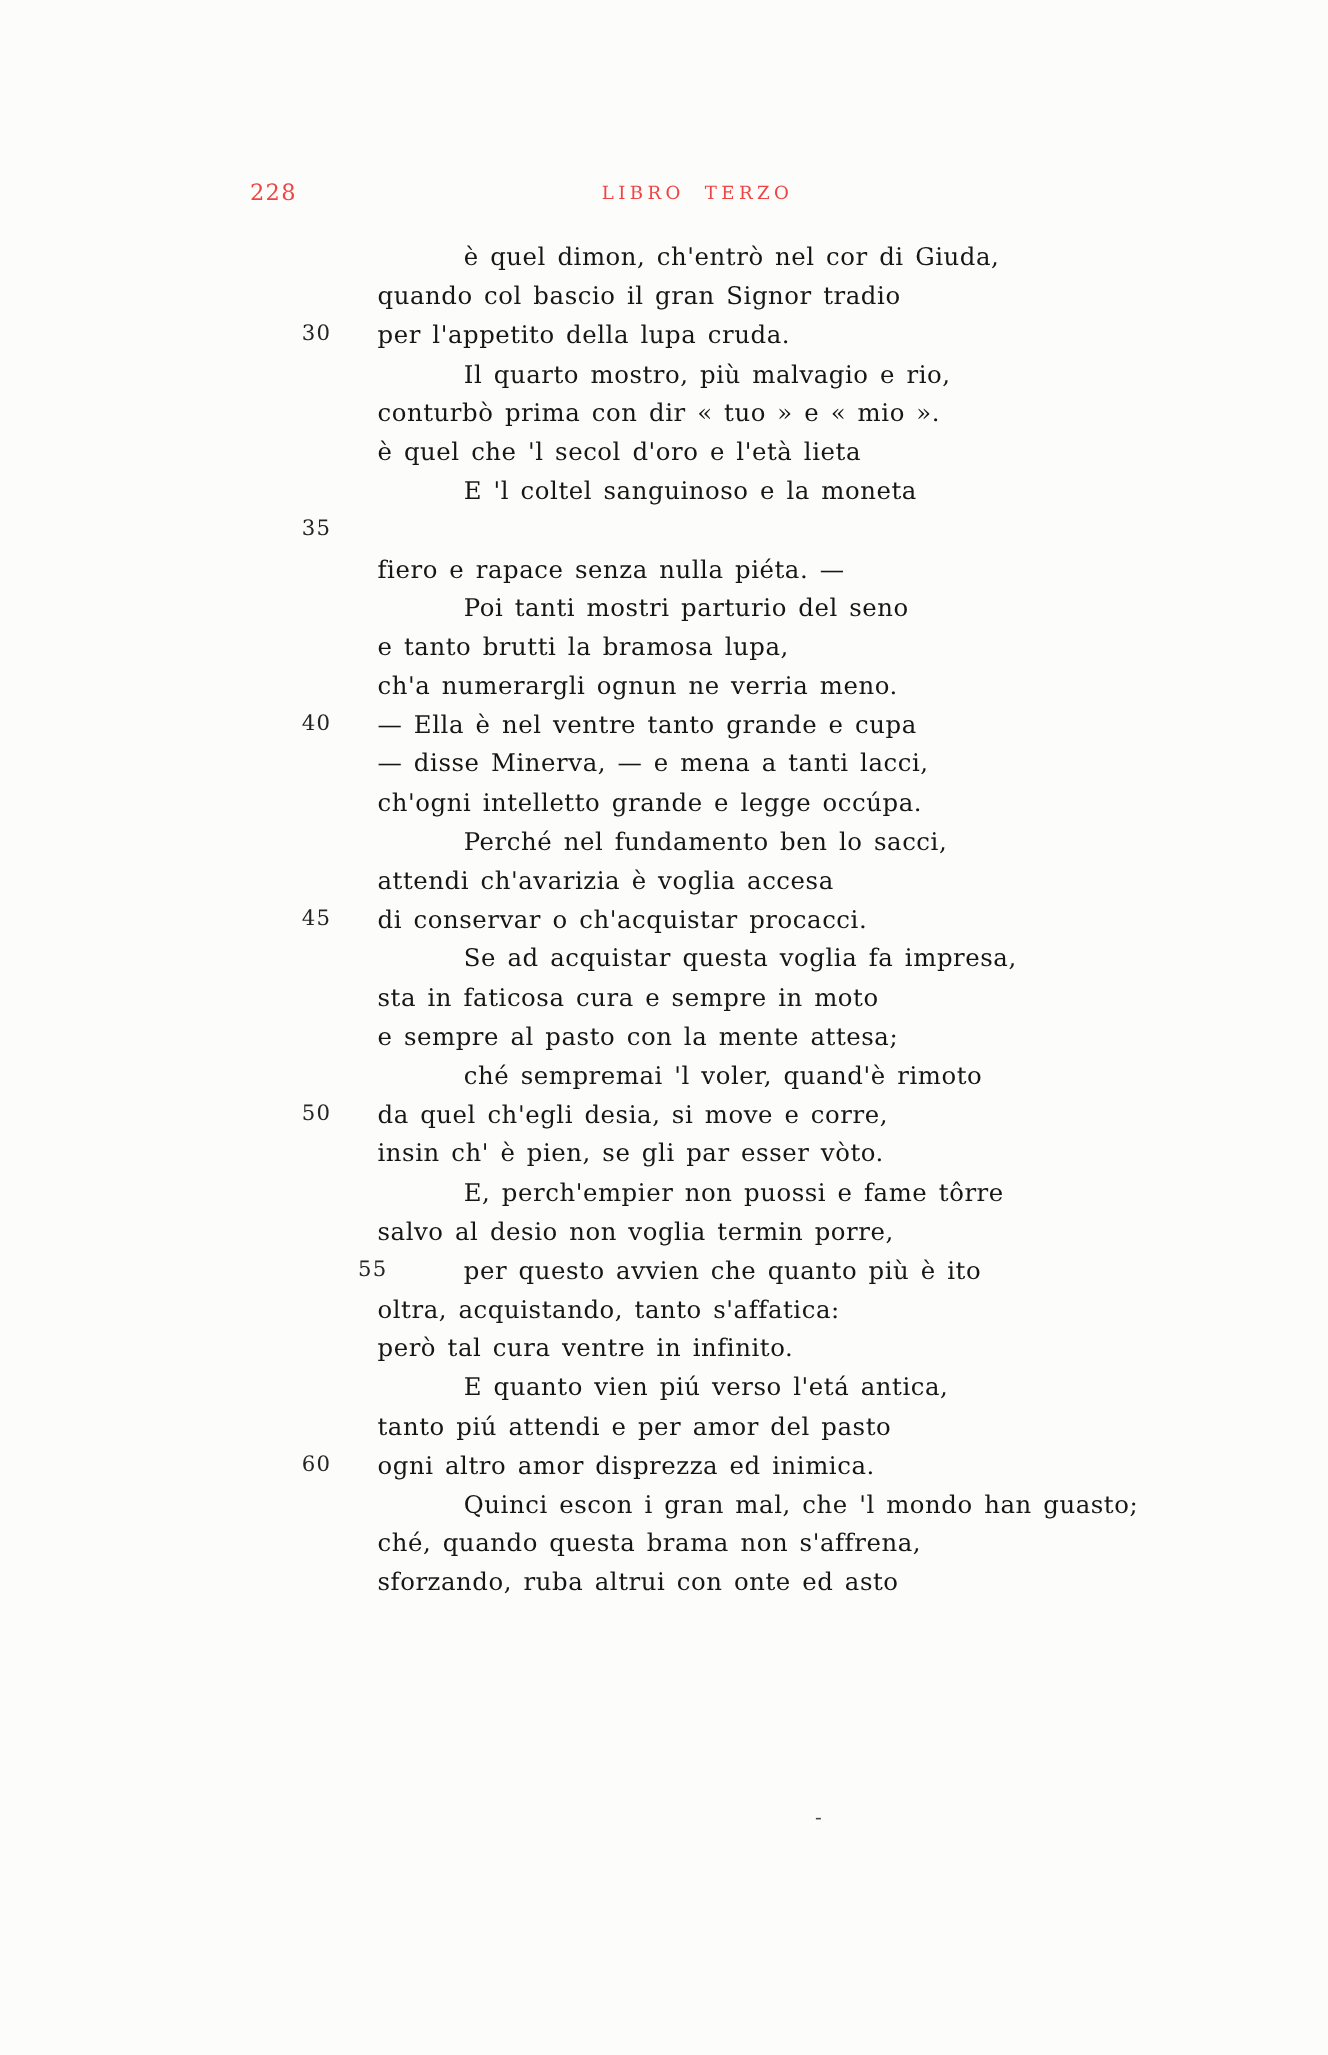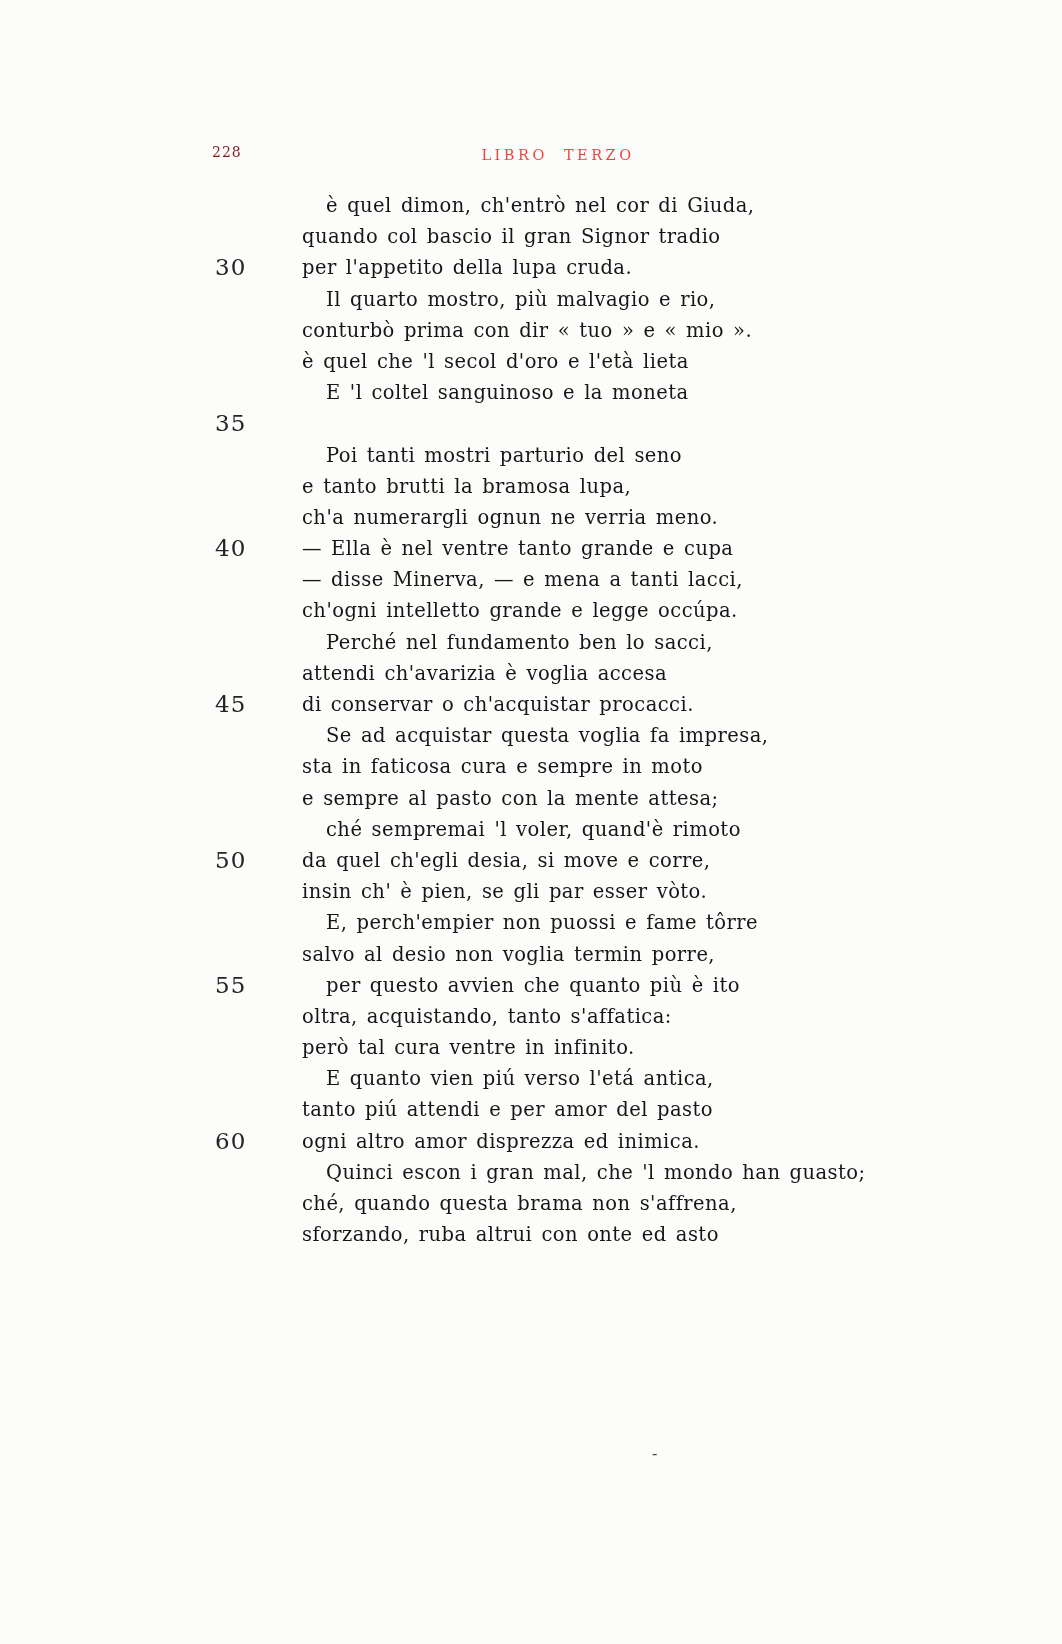--- a/index.html
+++ b/index.html
@@ -19,25 +19,25 @@
   }
   .page-header {
     position: absolute;
     top: 144px;
     left: 0;
     right: 0;
     height: 26px;
   }
   .page-number {
     position: absolute;
-    left: 212px;
+    left: 200px;
     top: 0;
-    font-size: 14px;
+    font-size: 18px;
     letter-spacing: 1px;
-    color: #7f1d1d;
+    color: #ef4444;
   }
   .running-title {
     position: absolute;
     left: 54px;
     right: 0;
     top: 3px;
     text-align: center;
     font-size: 14.5px;
     letter-spacing: 3.5px;
     word-spacing: 8px;
@@ -55,29 +55,31 @@
     line-height: 31.2px;
     padding-left: 302px;
     font-size: 19.5px;
     letter-spacing: 0.45px;
     word-spacing: 2.5px;
     white-space: nowrap;
     color: #161616;
   }
   .verse-line.indent {
     padding-left: 326px;
+    margin-left: 45px;
   }
   .line-number {
     position: absolute;
     left: 215px;
     top: 0;
     width: 50px;
-    font-size: 23px;
+    font-size: 17px;
     letter-spacing: 1px;
     color: #242424;
+    text-align: right;
   }
   .footer-mark {
     position: absolute;
     left: 652px;
     top: 1444px;
     font-size: 16px;
     color: #444;
   }
 </style>
 </head>
@@ -123,20 +125,24 @@
 
   <div class="verse-line indent">
     <span class="line-number"></span>
     <span class="verse-text">E 'l coltel sanguinoso e la moneta</span>
   </div>
 
   <div class="verse-line">
     <span class="line-number">35</span>
   </div>
 
+  <div class="verse-line">
+    <span class="line-number"></span>
+    <span class="verse-text">fiero e rapace senza nulla piéta. —</span>
+  </div>
 
   <div class="verse-line indent">
     <span class="line-number"></span>
     <span class="verse-text">Poi tanti mostri parturio del seno</span>
   </div>
 
   <div class="verse-line">
     <span class="line-number"></span>
     <span class="verse-text">e tanto brutti la bramosa lupa,</span>
   </div>

